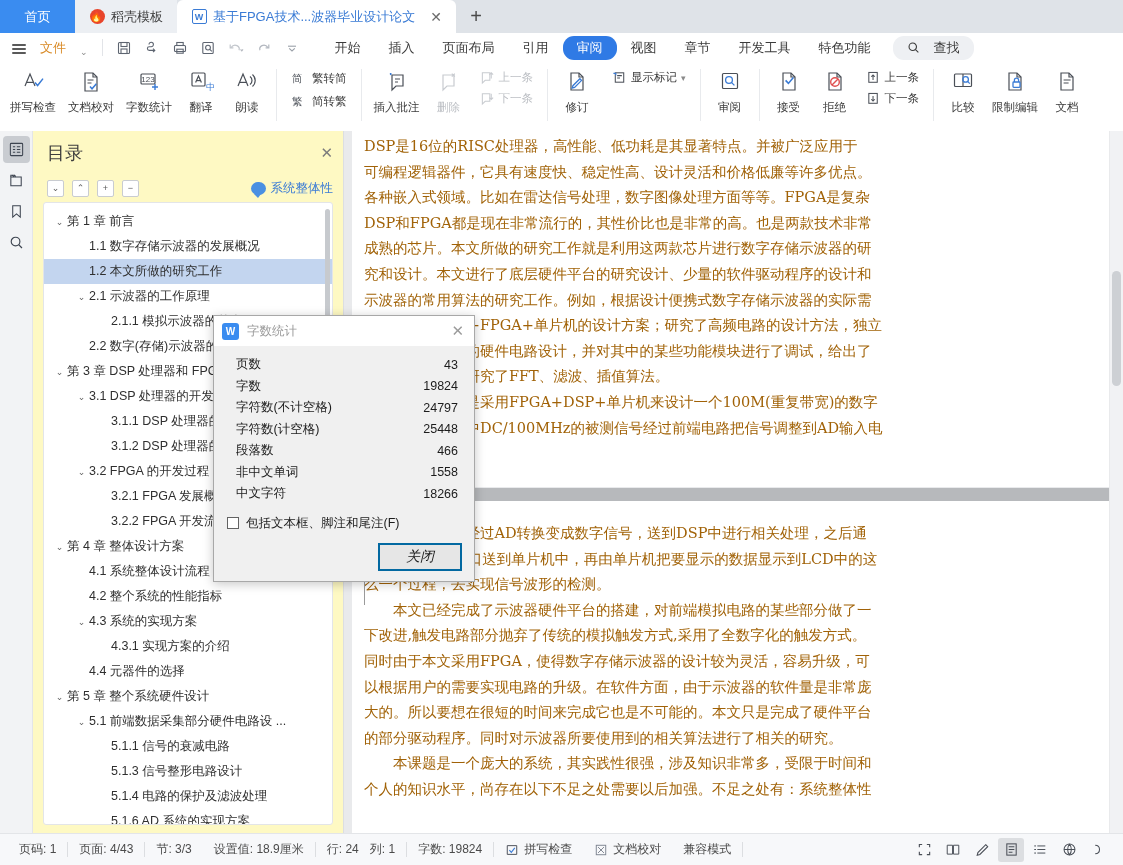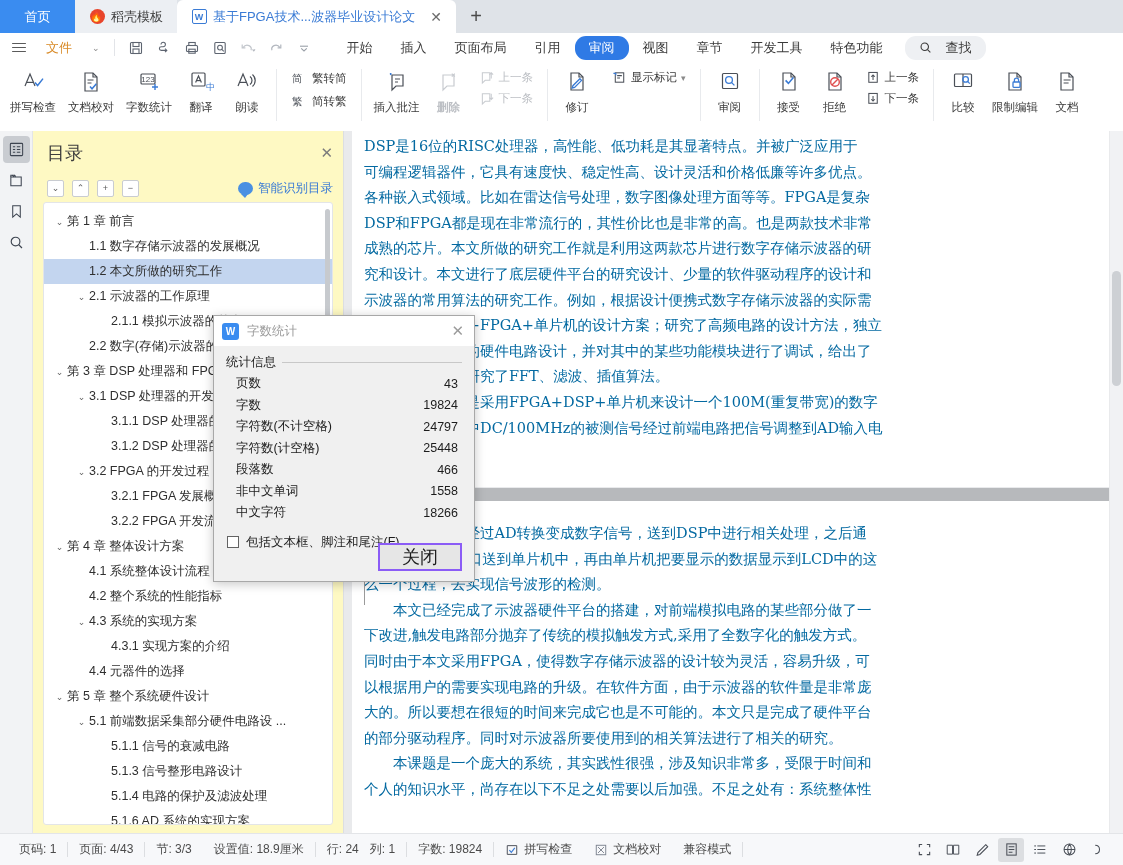--- a/index.html
+++ b/index.html
@@ -30,40 +30,40 @@
   .w-badge{ width:15px;height:15px;border:1.3px solid #3a7bd5;color:#3a7bd5;font-size:9px;font-weight:bold;
             display:flex;align-items:center;justify-content:center;border-radius:2px;}
   .tab.active .tab-title{ color:#3a7bd5; font-size:13px;}
   .tab-x{ margin-left:9px; color:#6b6b6b; font-size:14px; line-height:1; cursor:pointer;}
   .tab-plus{ width:40px;height:33px;display:flex;align-items:center;justify-content:center;
              font-size:20px;color:#4a4a4a;cursor:pointer;}
 
   
   .ribbon{ background:#ffffff; }
   .ribbon-top{ height:29px; display:flex; align-items:center; padding:0 6px; gap:2px;}
-  .hamb{ display:flex; align-items:center; gap:20px; padding:2px 6px; cursor:pointer;}
+  .hamb{ display:flex; align-items:flex-end; gap:14px; padding:2px 6px; cursor:pointer;}
   .hamb-lines{ display:inline-block; width:14px;}
   .hamb-lines i{ display:block;height:1.6px;background:#5a5a5a;margin:2.6px 0;border-radius:1px;}
   .file-label{ color:#d98b28; font-size:13px;}
   .caret{ color:#8a8a8a; font-size:9px; }
   .vsep{ width:1px; height:17px; background:#e2e4e8; margin:0 6px;}
   .qicon{ width:26px;height:24px;display:flex;align-items:center;justify-content:center;cursor:pointer;}
   .qicon svg{ display:block;}
   .menus{ display:flex; align-items:center; margin-left:14px; gap:0;}
   .menu{ padding:3px 14px; font-size:13px; color:#3b3b3b; cursor:pointer; border-radius:11px;}
   .menu.sel{ background:#2f7ae5; color:#fff; padding:3px 14px;}
   .menu.search{ background:#eef0f3; display:flex;align-items:center;gap:14px; margin-left:8px;}
 
   .ribbon-body{ height:70px; display:flex; align-items:flex-start; padding:2px 4px 0 4px; position:relative;}
   .grp{ display:flex; align-items:flex-start; height:66px;}
   .gsep{ width:1px; height:52px; background:#e8eaed; margin:5px 6px 0 6px;}
   .bigbtn{ width:auto; min-width:46px; padding:3px 6px; display:flex; flex-direction:column;
            align-items:center; gap:3px; cursor:pointer; border-radius:4px;}
   .bigbtn .lbl{ font-size:11.5px; color:#3b3b3b; white-space:nowrap;}
-  .bigbtn.dis .lbl{ color:#bcbfc4;font-weight:bold;}
+  .bigbtn.dis .lbl{ color:#bcbfc4;}
   .ico36{ height:30px; display:flex; align-items:center; justify-content:center;}
   .stack2{ display:flex; flex-direction:column; justify-content:center; gap:2px; padding:4px 4px 0 4px;}
   .minirow{ display:flex;align-items:center;gap:4px; padding:2px 4px; border-radius:3px;cursor:pointer;font-size:11.5px;color:#3b3b3b;justify-content:space-between;}
   .minirow.dis{ color:#bcbfc4;}
   .selbox{ width:184px;height:23px;border:1px solid #dde0e5;border-radius:4px;background:#fff;
            display:flex;align-items:center;padding:0 6px;font-size:11.5px;color:#9aa0a6; margin:5px 0 0 4px;}
   .selbox .sc{ margin-left:auto;color:#9aa0a6;font-size:9px;}
 
   
   .main{ position:absolute; top:131px; left:0; right:0; bottom:32px; display:flex; background:#e9eaec;}
@@ -95,21 +95,21 @@
   .arw{ width:15px; flex:0 0 15px; text-align:center; font-size:9px; color:#636363;}
   .tscroll{ position:absolute; right:2px; top:6px; width:5px; height:200px; background:#c7cace; border-radius:3px;}
 
   
   .canvas{ flex:1; position:relative; background:#e9eaec; overflow:hidden;}
   .page{ position:absolute; background:#fff; left:8px; right:14px;}
   .page1{ top:-1px; height:357px; }
   .page2{ top:370px; bottom:-60px; }
   .gap{ position:absolute; left:8px; right:14px; top:357px; height:13px; background:#b7b9bc;}
   .ptext{ position:absolute; left:12px; right:2px; font-family:"DejaVu Serif","Liberation Serif",serif;
-          font-size:14.5px; line-height:25.6px; color:#0369a1; letter-spacing:0px; }
+          font-size:14.5px; line-height:25.6px; color:#a16207; letter-spacing:0px; }
   .ptext p{ margin:0; text-align:justify; white-space:nowrap; overflow:hidden;}
   .mark{ position:absolute; border-left:1px solid #9a9a9a; }
   .vscroll{ position:absolute; right:0; top:0; bottom:0; width:13px; background:#f1f2f4;}
   .vthumb{ position:absolute; right:2px; top:140px; width:9px; height:115px; background:#cdd0d4; border-radius:5px;}
 
   
   .dlg{ position:absolute; left:213px; top:315px; width:262px; height:267px;
         background:#f0f0f0; border:1px solid #a8a8a8; box-shadow:0 2px 10px rgba(0,0,0,.22); z-index:40;}
   .dlg-bar{ height:30px; background:#fff; display:flex; align-items:center; padding:0 6px 0 8px; }
   .dlg-logo{ width:17px;height:17px;background:#3a8cf0;border-radius:3px;color:#fff;font-size:10px;
@@ -118,22 +118,22 @@
   .dlg-x{ margin-left:auto; font-size:15px; color:#9b9b9b; cursor:pointer; padding:0 4px;}
   .dlg-body{ padding:8px 12px 0 12px; position:relative;}
   .legend{ display:flex; align-items:center; gap:6px; margin-bottom:2px;}
   .legend span{ font-size:12.5px; color:#1c1c1c;}
   .legend i{ flex:1; height:1px; background:#c8c8c8; display:block;}
   .stat{ display:flex; align-items:center; height:21.5px; padding:0 4px 0 10px; font-size:12.5px; color:#1c1c1c;}
   .stat .v{ margin-left:auto;}
   .chk{ display:flex; align-items:center; gap:7px; margin:10px 0 0 1px; font-size:12.5px; color:#1c1c1c;cursor:pointer;}
   .chkbox{ width:12px;height:12px;border:1px solid #636363;background:#fff;}
   .dlg-foot{ position:absolute; right:12px; bottom:10px;}
-  .closebtn{ width:84px;height:28px;background:#e6e6e6;border:2px solid #8b5cf6;
-             font-size:18px;color:#1c1c1c;display:flex;align-items:center;justify-content:center;cursor:pointer;}
+  .closebtn{ width:84px;height:28px;background:#e6e6e6;border:2px solid #0369a1;
+             font-size:14px;color:#1c1c1c;display:flex;align-items:center;justify-content:center;cursor:pointer;font-style:italic;}
 
   
   .status{ position:absolute; left:0; right:0; bottom:0; height:32px; background:#f7f8fa;
            border-top:1px solid #e3e5e8; display:flex; align-items:center; padding:0 8px; gap:0;
            font-size:12px; color:#4b4b4b;}
   .sitem{ padding:0 11px; white-space:nowrap; cursor:default;}
   .sdiv{ width:1px;height:15px;background:#dcdee1;}
   .sbtn{ display:flex;align-items:center;gap:5px;padding:0 11px;cursor:pointer;white-space:nowrap;}
   .right-tools{ margin-left:auto; display:flex; align-items:center; gap:3px; padding-right:4px;}
   .rt{ width:26px;height:24px;display:flex;align-items:center;justify-content:center;border-radius:3px;cursor:pointer;}
@@ -509,21 +509,21 @@
         <span class="toc-title">目录</span>
         <span class="toc-x">✕</span>
       </div>
       <div class="toc-tools">
         <div class="tbtn">⌄</div>
         <div class="tbtn">⌃</div>
         <div class="tbtn">+</div>
         <div class="tbtn">−</div>
         <div class="smart">
           <span class="bub"></span>
-          <span>智能识别目录</span>
+          <span>系统整体性</span>
         </div>
       </div>
       <div class="toc-list">
         <div class="toc-inner" id="tocInner">
             <div class="tline">
               <span class="arw" style="margin-left: 8px;">⌄</span>
               <span>第 1 章   前言</span>
             </div>
             <div class="tline">
               <span class="arw" style="margin-left: 30px;"></span>
@@ -666,24 +666,20 @@
     </div>
   </div>
 
   <div class="dlg">
     <div class="dlg-bar">
       <span class="dlg-logo">W</span>
       <span class="dlg-title">字数统计</span>
       <span class="dlg-x">✕</span>
     </div>
     <div class="dlg-body">
-      <div class="legend">
-        <span>统计信息</span>
-        <i></i>
-      </div>
       <div id="statRows">
           <div class="stat">
             <span>页数</span>
             <span class="v">43</span>
           </div>
           <div class="stat">
             <span>字数</span>
             <span class="v">19824</span>
           </div>
           <div class="stat">

